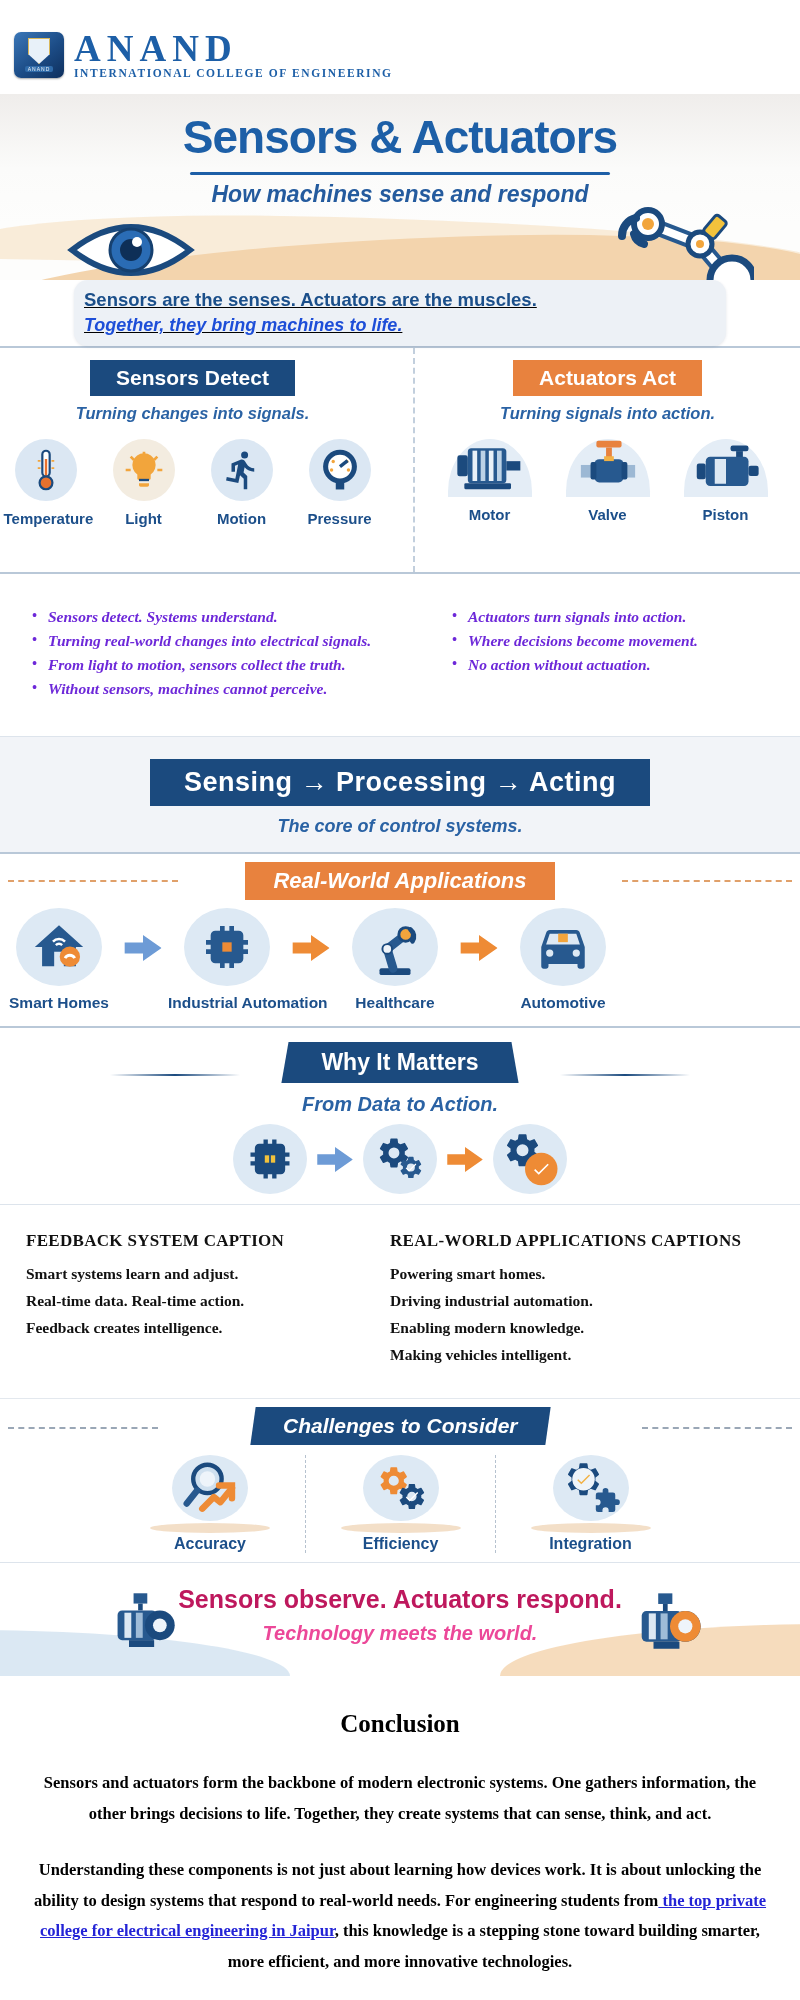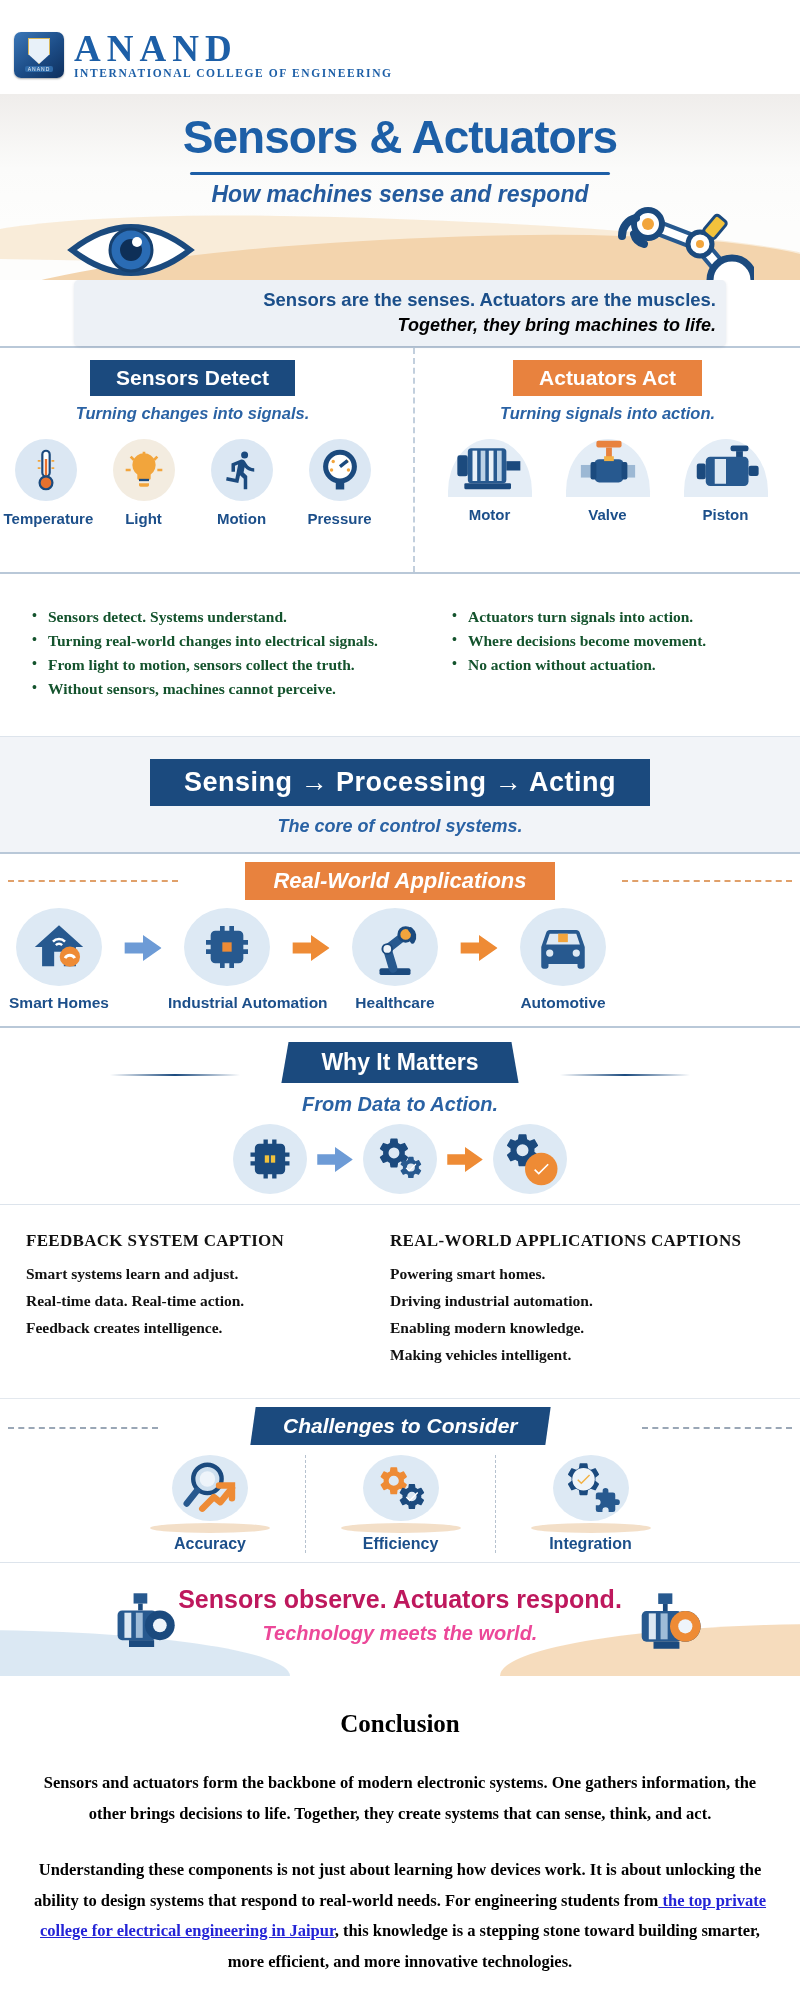--- a/index.html
+++ b/index.html
@@ -31,24 +31,24 @@
     border-radius:40% 70% 0 0/80% 100% 0 0; transform:rotate(1deg); opacity:.8; }
   .hero-title { position:relative; text-align:center; margin-top:16px; font-size:46px; font-weight:bold;
     color:#1d5fa7; letter-spacing:-1px; }
   .hero-rule { position:relative; width:420px; height:3px; background:#1d5fa7; margin:8px auto 6px; border-radius:2px; }
   .hero-sub { position:relative; text-align:center; font-size:23px; font-style:italic; font-weight:bold; color:#245b9e; }
   .eye-wrap { position:absolute; left:66px; top:118px; width:130px; height:76px; }
   .arm-wrap { position:absolute; right:46px; top:84px; width:150px; height:110px; }
 
   
   .tagline { height:66px; display:flex; align-items:center; justify-content:center; }
-  .tagline-card { width:652px; background:#edf1f6; border-radius:5px; padding:9px 10px 10px;
-    box-shadow:0 1px 3px rgba(40,60,90,.12); text-align:right; }
+  .tagline-card { width:652px; background:#edf1f6; border-radius:14px; padding:9px 10px 10px;
+    box-shadow:0 1px 3px rgba(40,60,90,.12); text-align:left;text-decoration:underline; }
   .tagline-l1 { font-size:18.5px; font-weight:bold; color:#1b4f8a; }
-  .tagline-l2 { font-size:18px; font-style:italic; font-weight:bold; color:#000000; margin-top:4px; }
+  .tagline-l2 { font-size:18px; font-style:italic; font-weight:bold; color:#1d4ed8; margin-top:4px; }
 
   .rule { border-top:2px solid #b9c8d8; }
 
   
   .duo { height:226px; display:flex;gap:28px; }
   .col { flex:1; padding-top:12px; text-align:center; }
   .col.right { border-left:2px dashed #c2cfdd; }
   .sec-head { display:inline-block; color:#fff; font-weight:bold; font-size:21px; padding:6px 26px; }
   .sec-head.navy { background:#1b4a7e; }
   .sec-head.orange { background:#e8823e; }
@@ -58,22 +58,22 @@
   .icon-item.wide { width:104px; }
   .icon-circle { width:62px; height:62px; border-radius:50%; background:#dbe7f3; margin:0 auto;
     display:flex; align-items:center; justify-content:center; }
   .icon-arch { width:84px; height:58px; border-radius:50% 50% 0 0/90% 90% 0 0; background:#e4edf6; margin:0 auto;
     display:flex; align-items:flex-end; justify-content:center; padding-bottom:2px; }
   .icon-label { margin-top:9px; font-size:15px; font-weight:bold; color:#1c4f8a; }
 
   
   .bullets { height:164px; display:flex; padding-top:34px; font-family:"Liberation Serif", serif; }
   .bullets ul { list-style:none; }
-  .bullets li { position:relative; padding-left:16px; font-weight:bold; font-size:15.5px; color:#14532d;
-    margin-bottom:6px; }
+  .bullets li { position:relative; padding-left:16px; font-weight:bold; font-size:15.5px; color:#6d28d9;
+    margin-bottom:6px;font-style:italic; }
   .bullets li::before { content:"•"; position:absolute; left:0; top:0; font-size:14px; }
   .bul-left { width:55%; padding-left:32px; }
   .bul-right { width:45%; padding-left:12px; }
 
   
   .flow { height:116px; background:#f2f4f8; border-top:1px solid #dde4ec; text-align:center; padding-top:22px; }
   .flow-banner { display:inline-block; background:#1b4a7e; color:#fff; font-weight:bold; font-size:27px;
     padding:8px 34px; letter-spacing:.5px; }
   .flow-sub { margin-top:10px; font-size:18px; font-style:italic; font-weight:bold; color:#2a62a4; }
 

